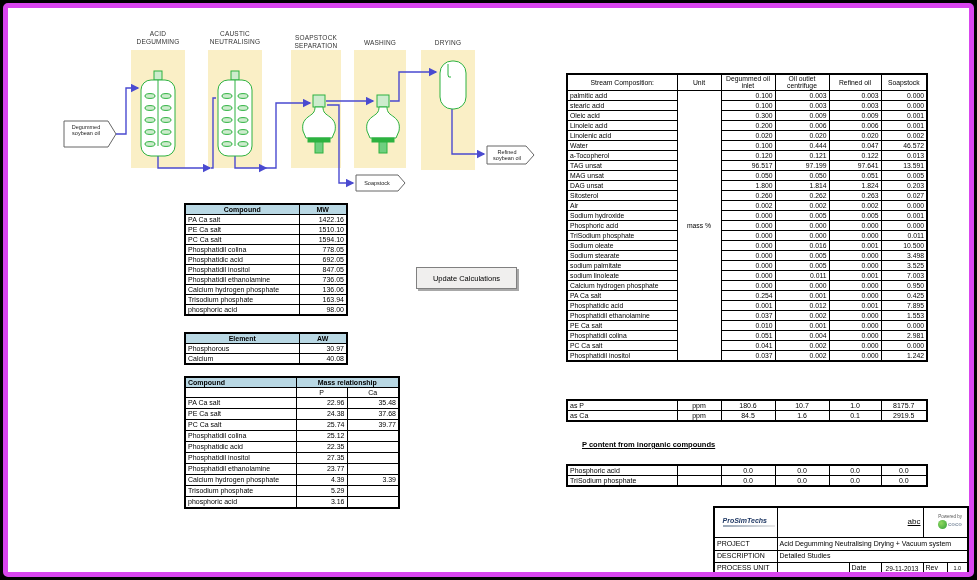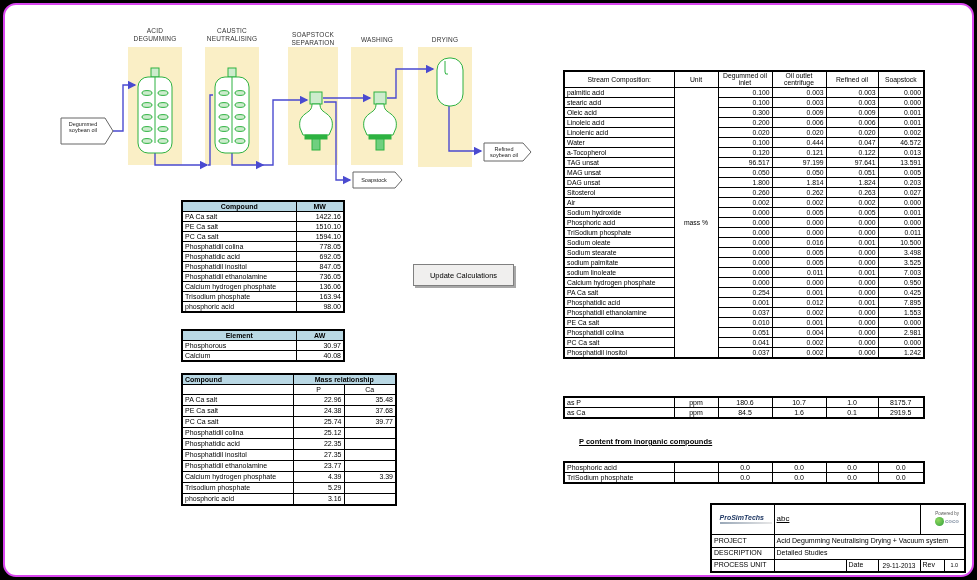--- a/index.html
+++ b/index.html
@@ -1,17 +1,17 @@
 <!DOCTYPE html>
 <html><head>
 <meta charset="utf-8">
 <style>
   html,body{margin:0;padding:0;background:#222;}
   #frame{position:relative;width:977px;height:580px;background:#000;font-family:"Liberation Sans",sans-serif;overflow:hidden;}
-  .page{position:absolute;inset:3px;background:#fff;border:2px solid #d946ef;border-radius:13px;overflow:hidden;}
+  .page{position:absolute;inset:3px;background:#fff;border:5px solid #d946ef;border-radius:5px;overflow:hidden;}
   
   .band{position:absolute;background:#faefc6;}
   .stage-label{position:absolute;font-size:6.5px;line-height:1.25;color:#333;text-align:center;white-space:pre-line;letter-spacing:.2px;}
   #diagram-svg{position:absolute;left:0;top:0;}
   .tag-text{position:absolute;font-size:5.5px;line-height:1.15;color:#222;text-align:center;white-space:pre-line;}
   
   table.xl{position:absolute;border-collapse:collapse;table-layout:fixed;border:2px solid #000;font-size:7px;color:#000;}
   table.xl td,table.xl th{border:1px solid #000;padding:0 2px;height:9px;line-height:1.1;white-space:nowrap;overflow:hidden;}
   table.xl th{font-weight:bold;}
   .hdr{background:#b9d8e4;text-align:center;}
@@ -586,21 +586,21 @@
             <div class="logo-wrap">
               <svg width="12" height="16">
                 <path d="M6 1 C3.5 5.5 1.5 8.5 1.5 11.5 a4.5 4 0 0 0 9 0 C10.5 8.5 8.5 5.5 6 1 Z" fill="#e7bf3c" stroke="#7cb342" stroke-width="0.8"></path>
               </svg>
               <div>
                 <div class="logo-text">ProSimTechs</div>
                 <div class="logo-bar"></div>
               </div>
             </div>
           </td>
-          <td colspan="3" style="text-align:left;font-size:8px;text-decoration:underline;">abc</td>
+          <td colspan="3" style="text-align:right;font-size:8px;text-decoration:underline;">abc</td>
           <td colspan="2">
             <div class="pwr">
               <span class="pwr-label">Powered by</span>
               <span class="coco-row">
                 <span class="coco-dot"></span>
                 <span class="coco-text">coco</span>
               </span>
             </div>
           </td>
         </tr>

